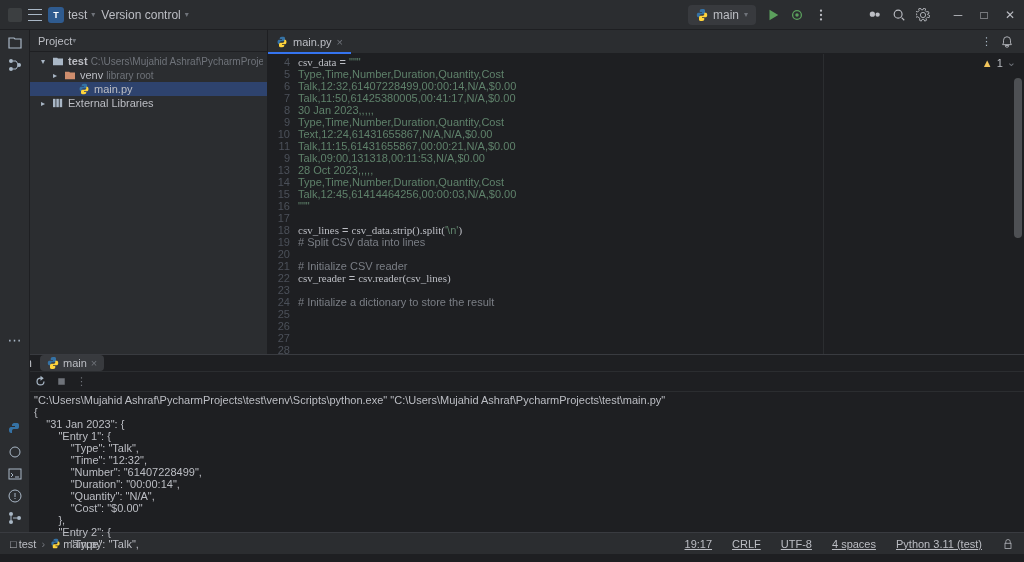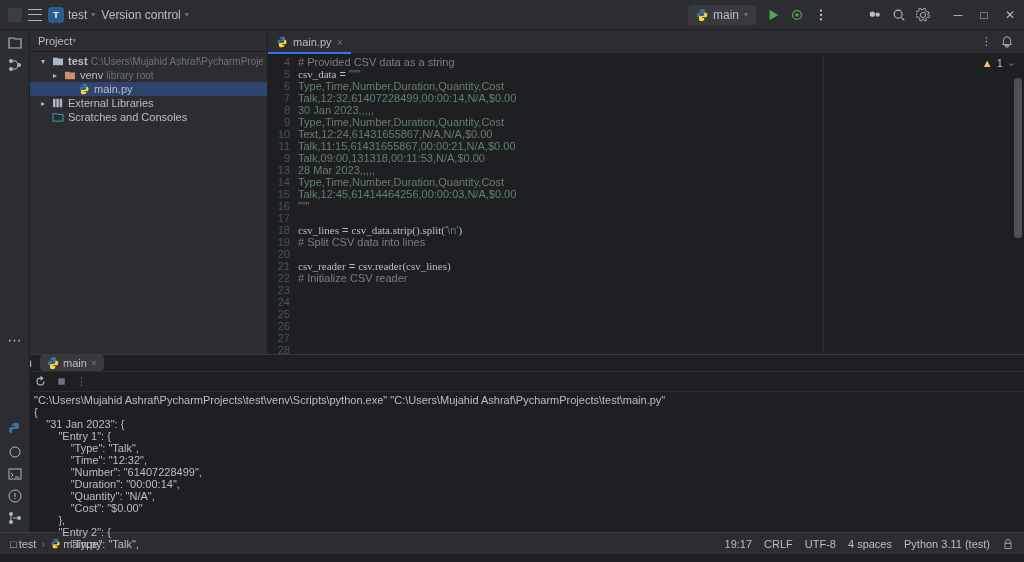--- a/index.html
+++ b/index.html
@@ -60,21 +60,21 @@
 .run-label { font-size: 12px; }
 .run-tab { display: flex; align-items: center; gap: 4px; background: #383a3e; padding: 2px 7px; border-radius: 4px; }
 .run-body { flex: 1; display: flex; }
 .run-rail { width: 30px; display: flex; flex-direction: column; align-items: center; padding-top: 4px; gap: 6px; }
 .run-toolbar { height: 20px; display: flex; align-items: center; gap: 8px; padding-left: 4px; border-bottom: 1px solid #2b2d30; }
 .run-output { flex: 1; font-family: 'Consolas', monospace; font-size: 10.5px; line-height: 12px; padding: 2px 0 0 4px; color: #bcbec4; overflow: hidden; }
 .run-output div { white-space: pre; }
 .run-content { flex: 1; display: flex; flex-direction: column; }
 .statusbar { height: 22px; background: #2b2d30; border-top: 1px solid #393b40; display: flex; align-items: center; padding: 0 10px; }
 .sb-left { display: flex; align-items: center; gap: 2px; flex: 1; }
-.sb-right { display: flex; align-items: center; gap: 12px; color: #bcbec4; }
+.sb-right { display: flex; align-items: center; gap: 20px; color: #bcbec4; text-decoration: underline; }
 .sb-sep { color: #6f737a; }
 .window-controls { display: flex; gap: 14px; margin-left: 12px; }
 .wc { width: 12px; height: 12px; display: flex; align-items: center; justify-content: center; color: #bcbec4; cursor: pointer; font-size: 12px; }
 </style>
 </head>
 <body>
 
 <div class="titlebar">
   <div class="tb-left">
     <div class="logo"></div>
@@ -179,27 +179,20 @@
         <span class="tree-label">main.py</span>
       </div>
       <div class="tree-row">
         <span class="tree-arrow">▸</span>
         <svg class="folder-icon" viewBox="0 0 14 12">
             <rect x="1" y="1" width="3" height="10" fill="#a9b7c6"></rect>
             <rect x="5" y="1" width="3" height="10" fill="#a9b7c6"></rect>
             <rect x="9" y="1" width="3" height="10" fill="#a9b7c6"></rect>
           </svg>
         <span class="tree-label">External Libraries</span>
-      </div>
-      <div class="tree-row">
-        <span class="tree-arrow"></span>
-        <svg class="folder-icon" viewBox="0 0 14 12">
-            <path d="M1 2h5l1 1h6v8H1z" fill="none" stroke="#4fb0c6" stroke-width="1"></path>
-          </svg>
-        <span class="tree-label">Scratches and Consoles</span>
       </div>
     </div>
   </div>
 
   <div class="editor-area">
     <div class="editor-tabs">
       <div class="editor-tab">
         <svg class="file-icon" viewBox="0 0 16 16">
             <path fill="#3572A5" d="M8 1C5 1 5 3 5 3v1h3v1H4s-2 0-2 3 2 3 2 3h1V9s0-2 2-2h3s2 0 2-2V3s0-2-2-2z"></path>
             <path fill="#FFD43B" d="M8 15c3 0 3-2 3-2v-1H8v-1h4s2 0 2-3-2-3-2-3h-1v2s0 2-2 2H6s-2 0-2 2v2s0 2 2 2z"></path>
@@ -237,40 +230,41 @@
           <div class="code-line">22</div>
           <div class="code-line">23</div>
           <div class="code-line">24</div>
           <div class="code-line">25</div>
           <div class="code-line">26</div>
           <div class="code-line">27</div>
           <div class="code-line">28</div>
         </div>
       <div class="code" id="code">
         <div class="col-guide"></div>
-      <div class="code-line"><span class="cmt"># Provided CSV data as a string</span></div>
           <div class="code-line"><span class="ident">csv_data</span> <span class="op">=</span> <span class="str">"""</span></div>
           <div class="code-line"><span class="str">Type,Time,Number,Duration,Quantity,Cost</span></div>
           <div class="code-line"><span class="str">Talk,12:32,61407228499,00:00:14,N/A,$0.00</span></div>
+          <div class="code-line"><span class="str">Talk,11:50,61425380005,00:41:17,N/A,$0.00</span></div>
           <div class="code-line"><span class="str">30 Jan 2023,,,,,</span></div>
           <div class="code-line"><span class="str">Type,Time,Number,Duration,Quantity,Cost</span></div>
           <div class="code-line"><span class="str">Text,12:24,61431655867,N/A,N/A,$0.00</span></div>
           <div class="code-line"><span class="str">Talk,11:15,61431655867,00:00:21,N/A,$0.00</span></div>
           <div class="code-line"><span class="str">Talk,09:00,131318,00:11:53,N/A,$0.00</span></div>
-          <div class="code-line"><span class="str">28 Mar 2023,,,,,</span></div>
+          <div class="code-line"><span class="str">28 Oct 2023,,,,,</span></div>
           <div class="code-line"><span class="str">Type,Time,Number,Duration,Quantity,Cost</span></div>
           <div class="code-line"><span class="str">Talk,12:45,61414464256,00:00:03,N/A,$0.00</span></div>
           <div class="code-line"><span class="str">"""</span></div>
           <div class="code-line"></div>
           <div class="code-line"><span class="ident">csv_lines</span> <span class="op">=</span> <span class="ident">csv_data.strip().split(</span><span class="str">'\n'</span><span class="ident">)</span></div>
           <div class="code-line"><span class="cmt"># Split CSV data into lines</span></div>
           <div class="code-line"></div>
+          <div class="code-line"><span class="cmt"># Initialize CSV reader</span></div>
           <div class="code-line"><span class="ident">csv_reader</span> <span class="op">=</span> <span class="ident">csv.reader(csv_lines)</span></div>
-          <div class="code-line"><span class="cmt"># Initialize CSV reader</span></div>
           <div class="code-line"></div>
+          <div class="code-line"><span class="cmt"># Initialize a dictionary to store the result</span></div>
         </div>
       <div class="issues-badge">
         <span class="warn-tri">▲</span>
         <span>1</span>
         <span style="color:#6f737a">⌄</span>
       </div>
       <div class="scrollbar-v">
           <div class="scroll-thumb" style="height:160px;margin-top:0"></div>
         </div>
     </div>

